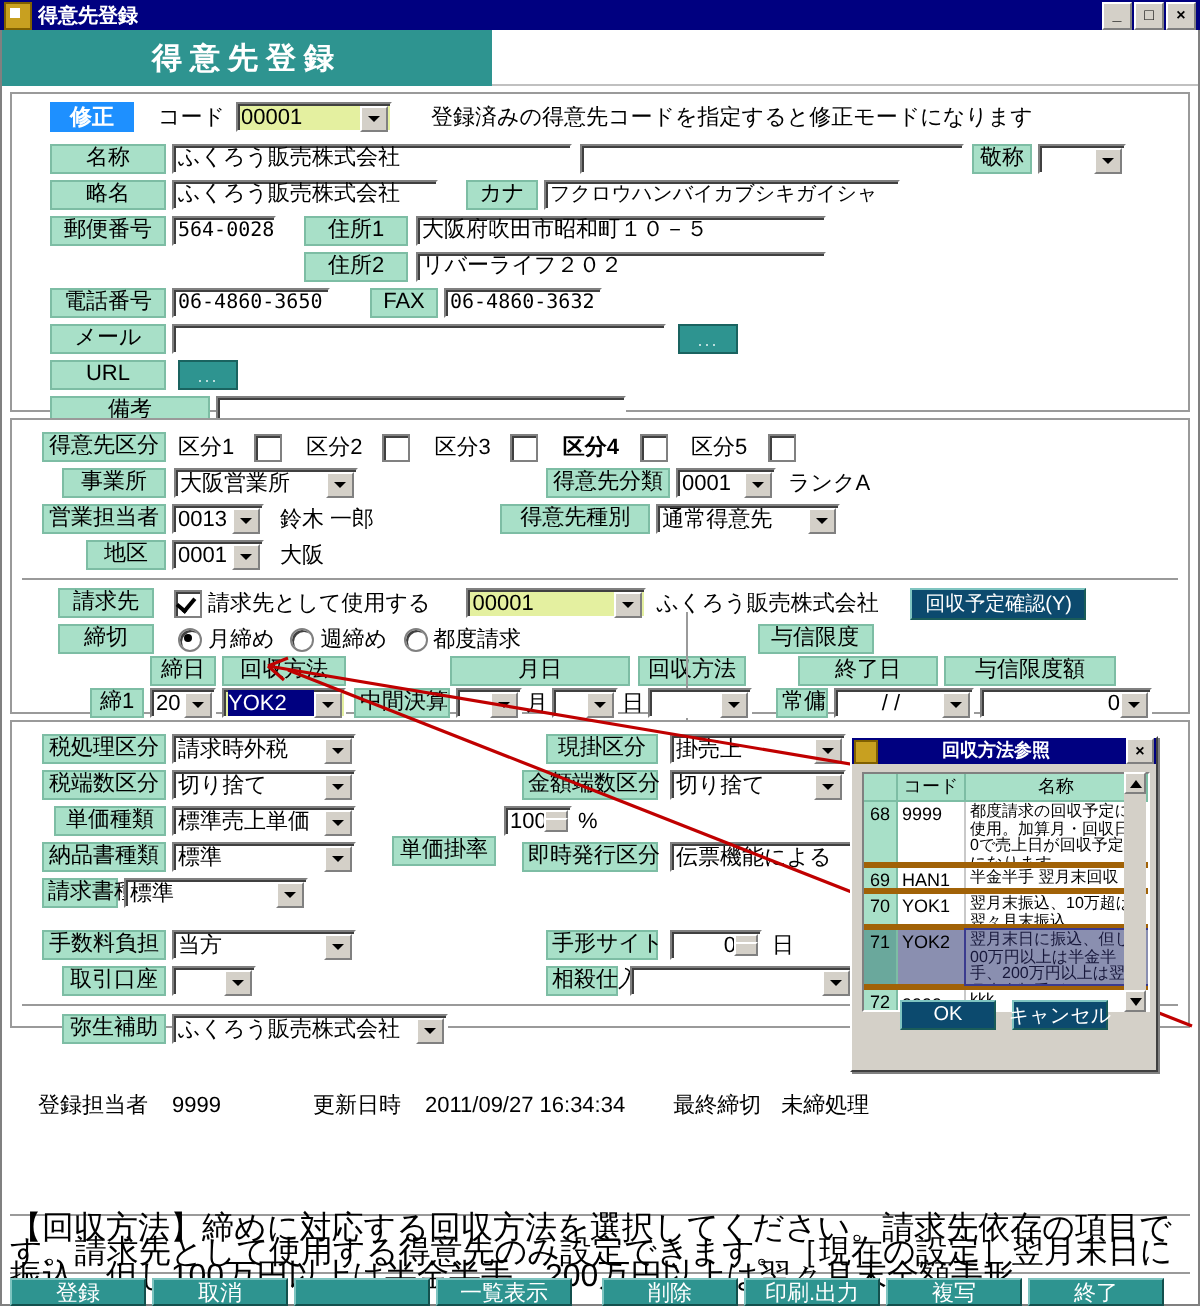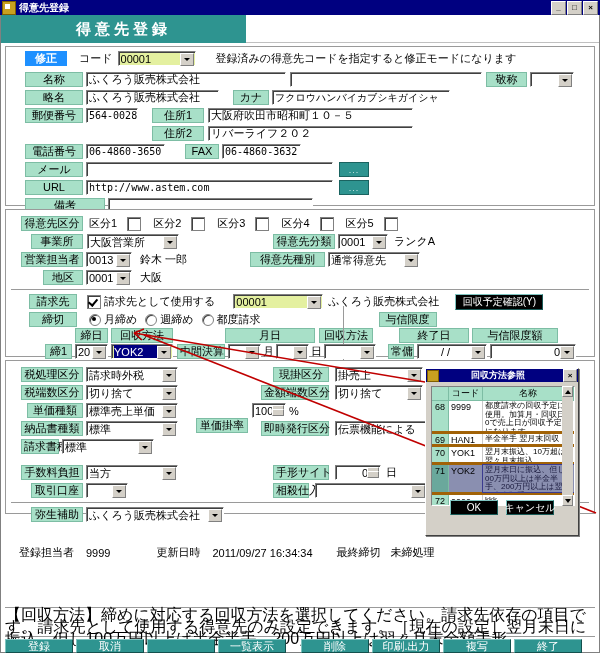--- a/index.html
+++ b/index.html
@@ -91,21 +91,21 @@
   .cb.on:after{content:"";position:absolute;left:2px;top:1px;width:4px;height:7px;
     border:solid #000;border-width:0 2px 2px 0;transform:rotate(40deg);}
   .chkwrap{display:inline-flex;align-items:center;font-size:11px;white-space:nowrap;}
   .chkwrap .cb{margin-right:3px;}
 
   
   .dotbtn{width:30px;height:15px;background:#2e9490;border:1px solid #1a6360;
     color:#cfe8e6;font-size:9px;display:flex;align-items:center;justify-content:center;
     letter-spacing:1px;box-sizing:border-box;}
 
-  .tealbtn{background:#000000;border:1px solid;border-color:#7fc4c0 #1a5c59 #1a5c59 #7fc4c0;
+  .tealbtn{background:#0c4a6e;border:1px solid;border-color:#7fc4c0 #1a5c59 #1a5c59 #7fc4c0;
     color:#fff;font-size:10px;display:flex;align-items:center;justify-content:center;
     box-sizing:border-box;white-space:nowrap;}
 
   .hdrcell{background:#a8e0c8;border:1px solid #7dbda4;text-align:center;
     font-size:11px;line-height:13px;height:15px;box-sizing:border-box;}
 
   .divider{border-top:1px solid #9a9a9a;margin:4px 0;}
 
   .badge{background:#1e90ff;color:#fff;font-size:11px;font-weight:bold;
     width:42px;height:15px;display:flex;align-items:center;justify-content:center;}
@@ -199,21 +199,21 @@
           <div class="cv">00001</div>
           <div class="arrow"></div>
         </div>
         <div class="plain" style="margin-left:20px;">登録済みの得意先コードを指定すると修正モードになります</div>
       </div>
 
       <div class="row">
         <div class="lbl" style="width:58px;margin-left:14px;">名称</div>
         <div class="txt" style="width:200px;margin-left:3px;">ふくろう販売株式会社</div>
         <div class="txt" style="width:192px;margin-left:4px;"></div>
-        <div class="lbl" style="width:41px;margin-left:4px;">敬称</div>
+        <div class="lbl" style="width:30px;margin-left:4px;">敬称</div>
         <div class="combo" style="width:44px;margin-left:3px;">
           <div class="cv"></div>
           <div class="arrow"></div>
         </div>
       </div>
 
       <div class="row">
         <div class="lbl" style="width:58px;margin-left:14px;">略名</div>
         <div class="txt" style="width:133px;margin-left:3px;">ふくろう販売株式会社</div>
         <div class="lbl" style="width:36px;margin-left:14px;">カナ</div>
@@ -240,21 +240,20 @@
       </div>
 
       <div class="row">
         <div class="lbl" style="width:58px;margin-left:14px;">メール</div>
         <div class="txt" style="width:247px;margin-left:3px;"></div>
         <div class="dotbtn" style="margin-left:6px;">...</div>
       </div>
 
       <div class="row">
         <div class="lbl" style="width:58px;margin-left:14px;">URL</div>
-        <div class="txt mono" style="width:247px;margin-left:3px;">http://www.astem.com</div>
         <div class="dotbtn" style="margin-left:6px;">...</div>
       </div>
 
       <div class="row">
         <div class="lbl" style="width:80px;margin-left:14px;">備考</div>
         <div class="txt" style="width:205px;margin-left:3px;"></div>
       </div>
 
       <div class="row" style="margin-bottom:0;">
         <div class="lbl" style="width:58px;margin-left:14px;">使用区分</div>
@@ -272,21 +271,21 @@
     <div class="panel" style="height:148px;padding-top:6px;">
 
       <div class="row">
         <div class="lbl" style="width:62px;margin-left:10px;">得意先区分</div>
         <div class="plain" style="margin-left:6px;">区分1</div>
         <div class="cb" style="margin-left:10px;"></div>
         <div class="plain" style="margin-left:12px;">区分2</div>
         <div class="cb" style="margin-left:10px;"></div>
         <div class="plain" style="margin-left:12px;">区分3</div>
         <div class="cb" style="margin-left:10px;"></div>
-        <div class="plain" style="margin-left:12px;">区分4</div>
+        <div class="plain" style="margin-left:12px;font-weight:bold;">区分4</div>
         <div class="cb" style="margin-left:10px;"></div>
         <div class="plain" style="margin-left:12px;">区分5</div>
         <div class="cb" style="margin-left:10px;"></div>
       </div>
 
       <div class="row">
         <div class="lbl" style="width:52px;margin-left:20px;">事業所</div>
         <div class="combo" style="width:92px;margin-left:4px;">
           <div class="cv">大阪営業所</div>
           <div class="arrow"></div>

